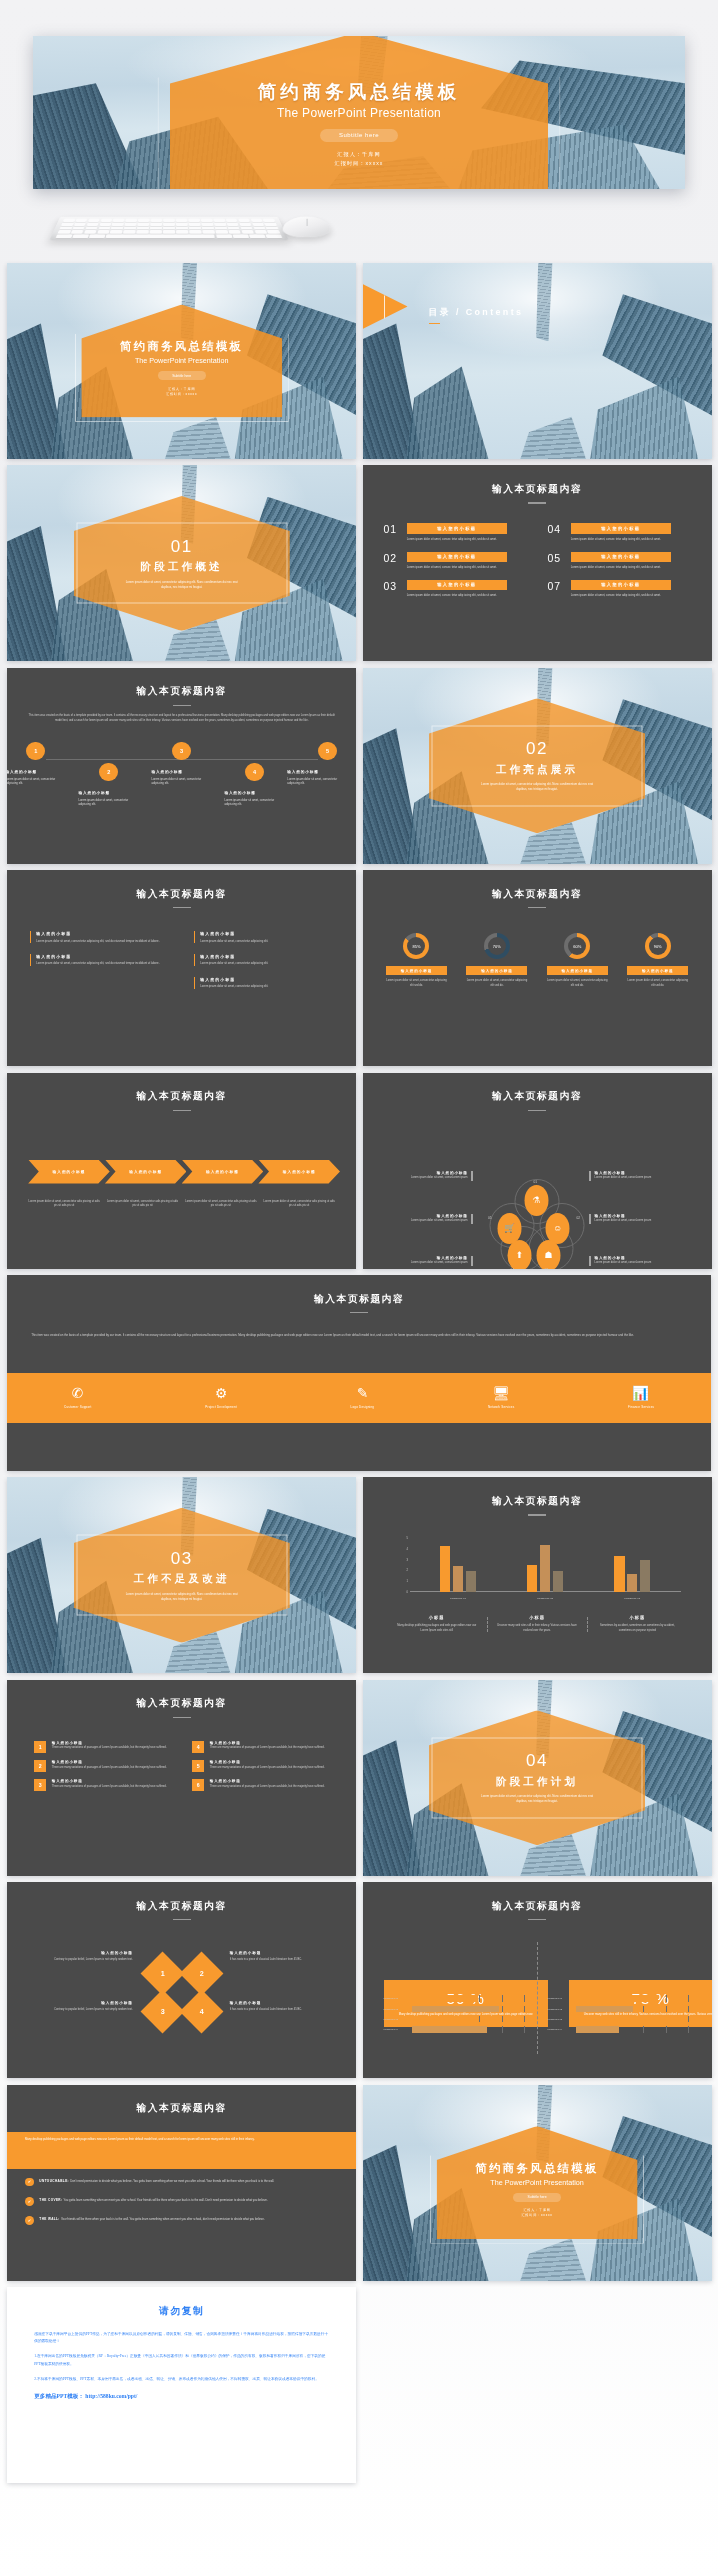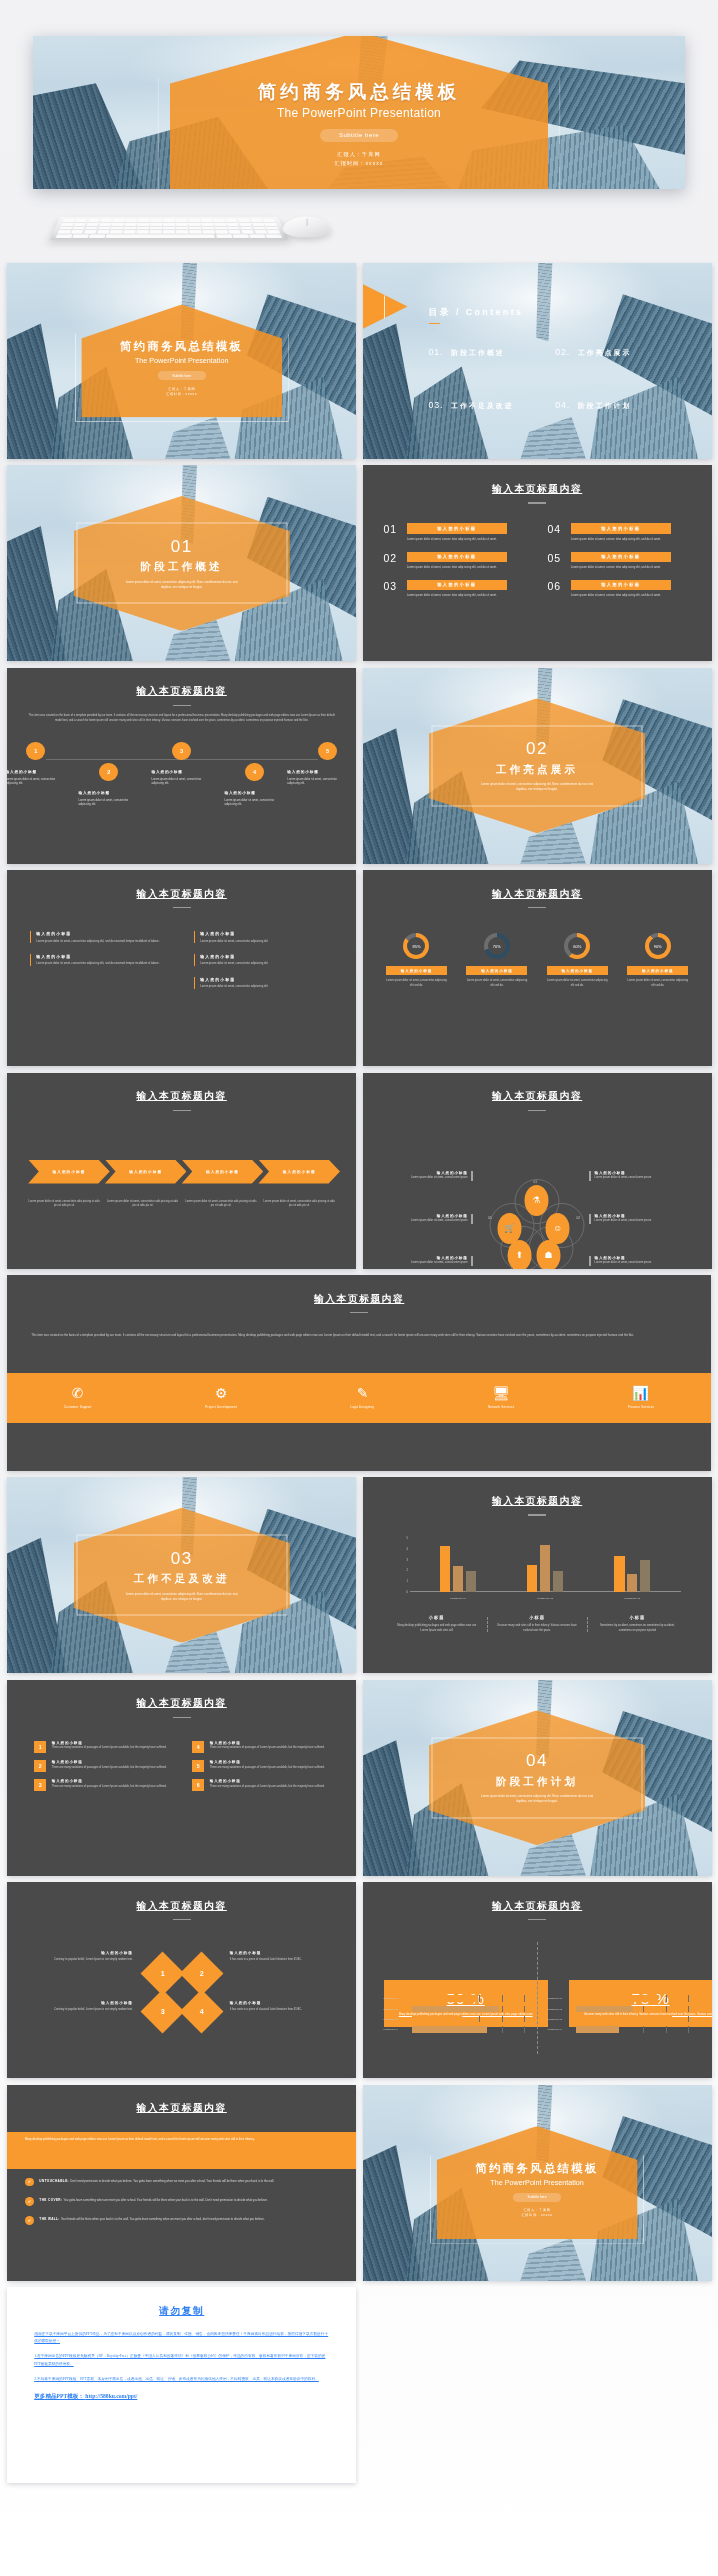--- a/index.html
+++ b/index.html
@@ -138,21 +138,21 @@
   #grid {
     position:absolute; left:7.2px; top:263px;
     width:704px;
     display:grid; grid-template-columns:1fr 1fr;
     gap:6.4px 6.4px;
   }
   .slide {
     position:relative; width:349px; height:196px;
     background:#4a4a4a; overflow:hidden;
     box-shadow:0 1.6px 4.8px rgba(40,50,70,.22);
-    color:#fff; font-size:4px;text-decoration:underline;
+    color:#fff; font-size:4px;
   }
   .slide.wide { grid-column: span 2; width:704px; }
 
   
   .s-title { text-align:center; font-size:9.7px; letter-spacing:1.6px; font-weight:700; margin-top:17.7px; }
   .s-rule { width:17.7px; height:1.2px; background:#9a9a9a; margin:6.4px auto 0; }
 
   
   .sec-hex {
     position:absolute; left:50%; top:50%; transform:translate(-50%,-50%);
@@ -484,38 +484,20 @@
         <div class="b-left2"></div>
         <div class="b-right"></div>
         <div class="b-right2"></div>
         <div class="b-center"></div>
         <div class="b-bottom"></div>
       </div>
     <div class="toc-tri"></div>
     <div class="toc-tri-ol"></div>
     <div class="toc-head">目录 / Contents</div>
     <div class="toc-underline"></div>
-    <div class="toc-grid">
-      <div class="toc-item">
-        <span class="toc-n">01.</span>
-        <span class="toc-t">阶段工作概述</span>
-        </div>
-      <div class="toc-item">
-        <span class="toc-n">02.</span>
-        <span class="toc-t">工作亮点展示</span>
-        </div>
-      <div class="toc-item">
-        <span class="toc-n">03.</span>
-        <span class="toc-t">工作不足及改进</span>
-        </div>
-      <div class="toc-item">
-        <span class="toc-n">04.</span>
-        <span class="toc-t">阶段工作计划</span>
-        </div>
-    </div>
   </div>
 
   <div class="slide">
     <div class="photo">
         <div class="b-left"></div>
         <div class="b-left2"></div>
         <div class="b-right"></div>
         <div class="b-right2"></div>
         <div class="b-center"></div>
         <div class="b-bottom"></div>
@@ -562,21 +544,21 @@
           </div>
         </div>
       <div class="l6">
           <div class="l6-n">03</div>
           <div>
             <div class="l6-bar">输入您的小标题</div>
             <div class="l6-p">Lorem ipsum dolor sit amet, consec tetur adip iscing elit, sed do sit amet.</div>
           </div>
         </div>
       <div class="l6">
-          <div class="l6-n">06</div>
+          <div class="l6-n">07</div>
           <div>
             <div class="l6-bar">输入您的小标题</div>
             <div class="l6-p">Lorem ipsum dolor sit amet, consec tetur adip iscing elit, sed do sit amet.</div>
           </div>
         </div>
     </div>
   </div>
 
   <div class="slide">
     <div class="s-title">输入本页标题内容</div>

